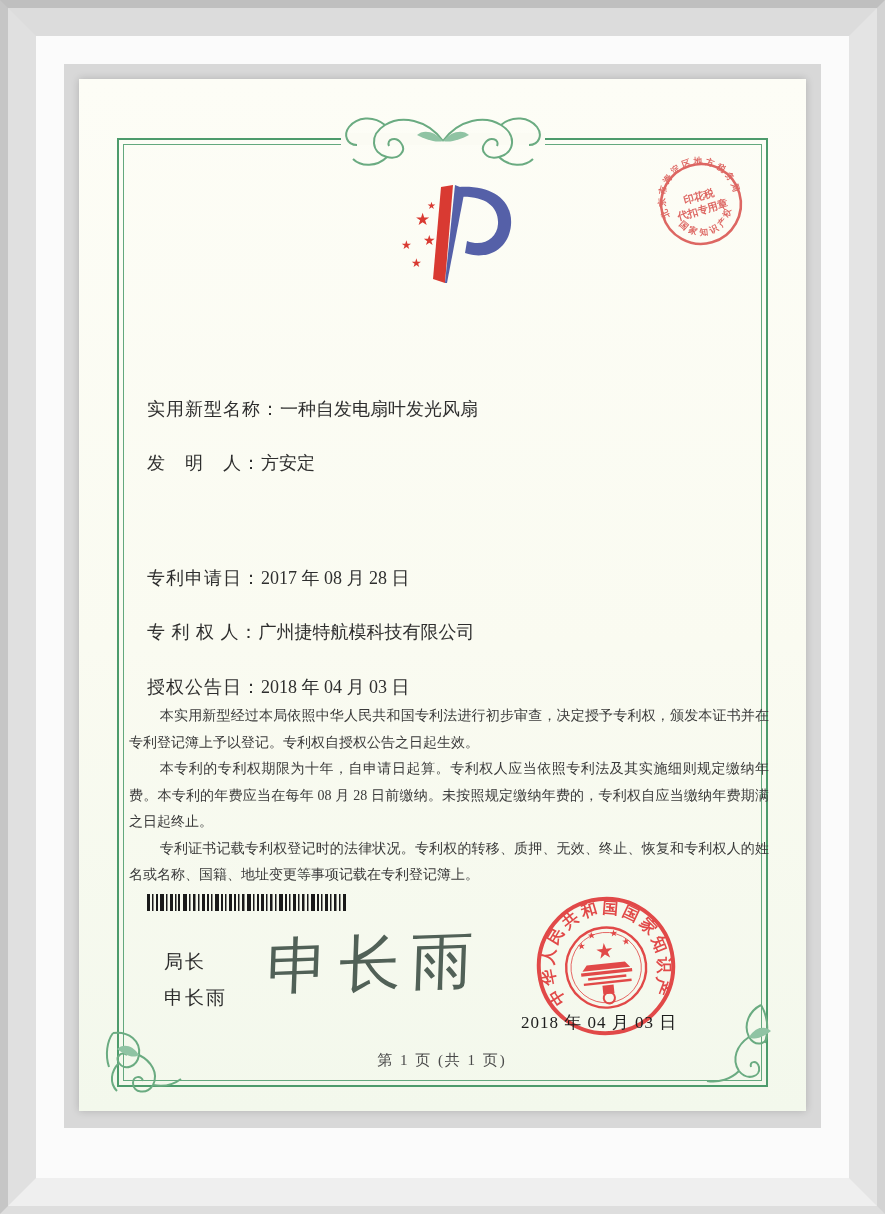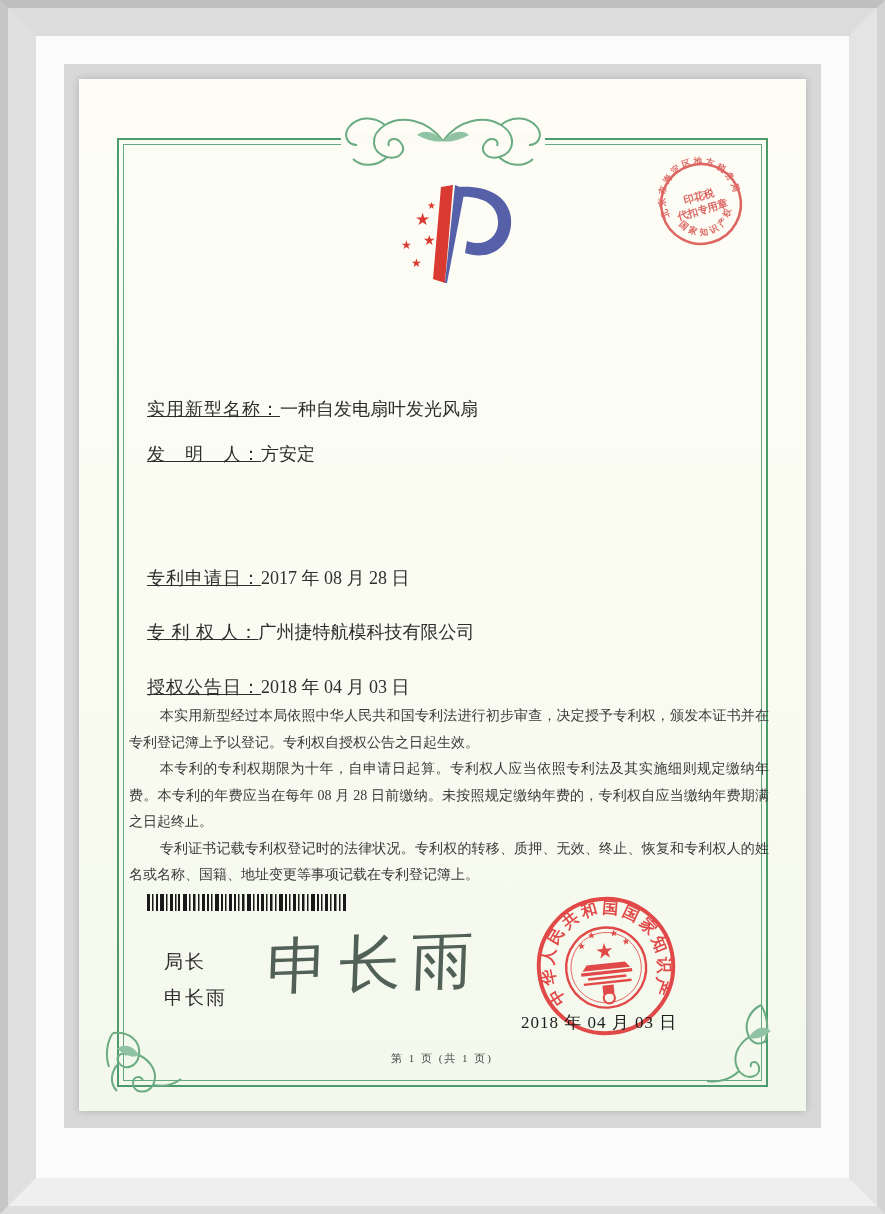--- a/index.html
+++ b/index.html
@@ -24,22 +24,22 @@
 
   .cert-no { position:absolute; left:64px; top:112px; font-size:18px; color:#3f4a44;
     letter-spacing:3px; }
 
   .logo { position:absolute; left:292px; top:100px; width:150px; height:112px; }
 
   .title { position:absolute; left:0; top:219px; width:726px; text-align:center;
     font-size:42px; font-weight:700; color:#4c5a54; letter-spacing:7px; }
 
   .field-row { position:absolute; left:68px; font-size:18px; color:#2e2e2e; white-space:nowrap; }
-  .field-row .lbl { letter-spacing:1px;text-decoration:underline; }
-  .r0{top:318px}.r1{top:363px}.r2{top:432px}.r3{top:487px}.r4{top:541px}.r5{top:596px}
+  .field-row .lbl { letter-spacing:1px; }
+  .r0{top:318px}.r1{top:372px}.r2{top:432px}.r3{top:487px}.r4{top:541px}.r5{top:596px}
 
   .body-text { position:absolute; left:50px; top:624px; width:640px;
     font-size:14px; line-height:26.5px; color:#3a3a3a; text-align:justify; }
   .body-text p { text-indent:2.2em; }
 
   .barcode { position:absolute; left:68px; top:815px; width:201px; height:17px; }
 
   .director-title { position:absolute; left:85px; top:870px; font-size:19px; color:#2c2c2c; letter-spacing:2px; }
   .director-name  { position:absolute; left:85px; top:906px; font-size:19px; color:#2c2c2c; letter-spacing:2px; }
 
@@ -47,21 +47,21 @@
     font-size:62px; color:#44554b; letter-spacing:10px; white-space:nowrap;
     transform:rotate(-2deg) skewX(-4deg); opacity:.92; }
 
   .big-seal { position:absolute; left:439px; top:799px; width:176px; height:176px;
     transform:rotate(-6deg); opacity:.92; }
 
   .seal-date { position:absolute; left:430px; top:932px; width:180px; text-align:center;
     font-size:17px; color:#1d1d1d; letter-spacing:1px; }
 
   .footer { position:absolute; left:0; top:972px; width:726px; text-align:center;
-    font-size:11px; color:#4a4a4a; letter-spacing:2px; }
+    font-size:15px; color:#4a4a4a; letter-spacing:2px; }
 
   .tax-stamp { position:absolute; left:570px; top:73px; width:104px; height:104px;
     transform:rotate(-16deg); opacity:.88; }
 
   .ornament { position:absolute; }
   .orn-top { left:244px; top:22px; width:240px; height:74px; }
   .orn-bl  { left:20px; top:948px; width:84px; height:72px; }
   .orn-br  { left:626px; top:922px; width:70px; height:94px; }
 
   svg text { font-family:"Liberation Serif", serif; }

